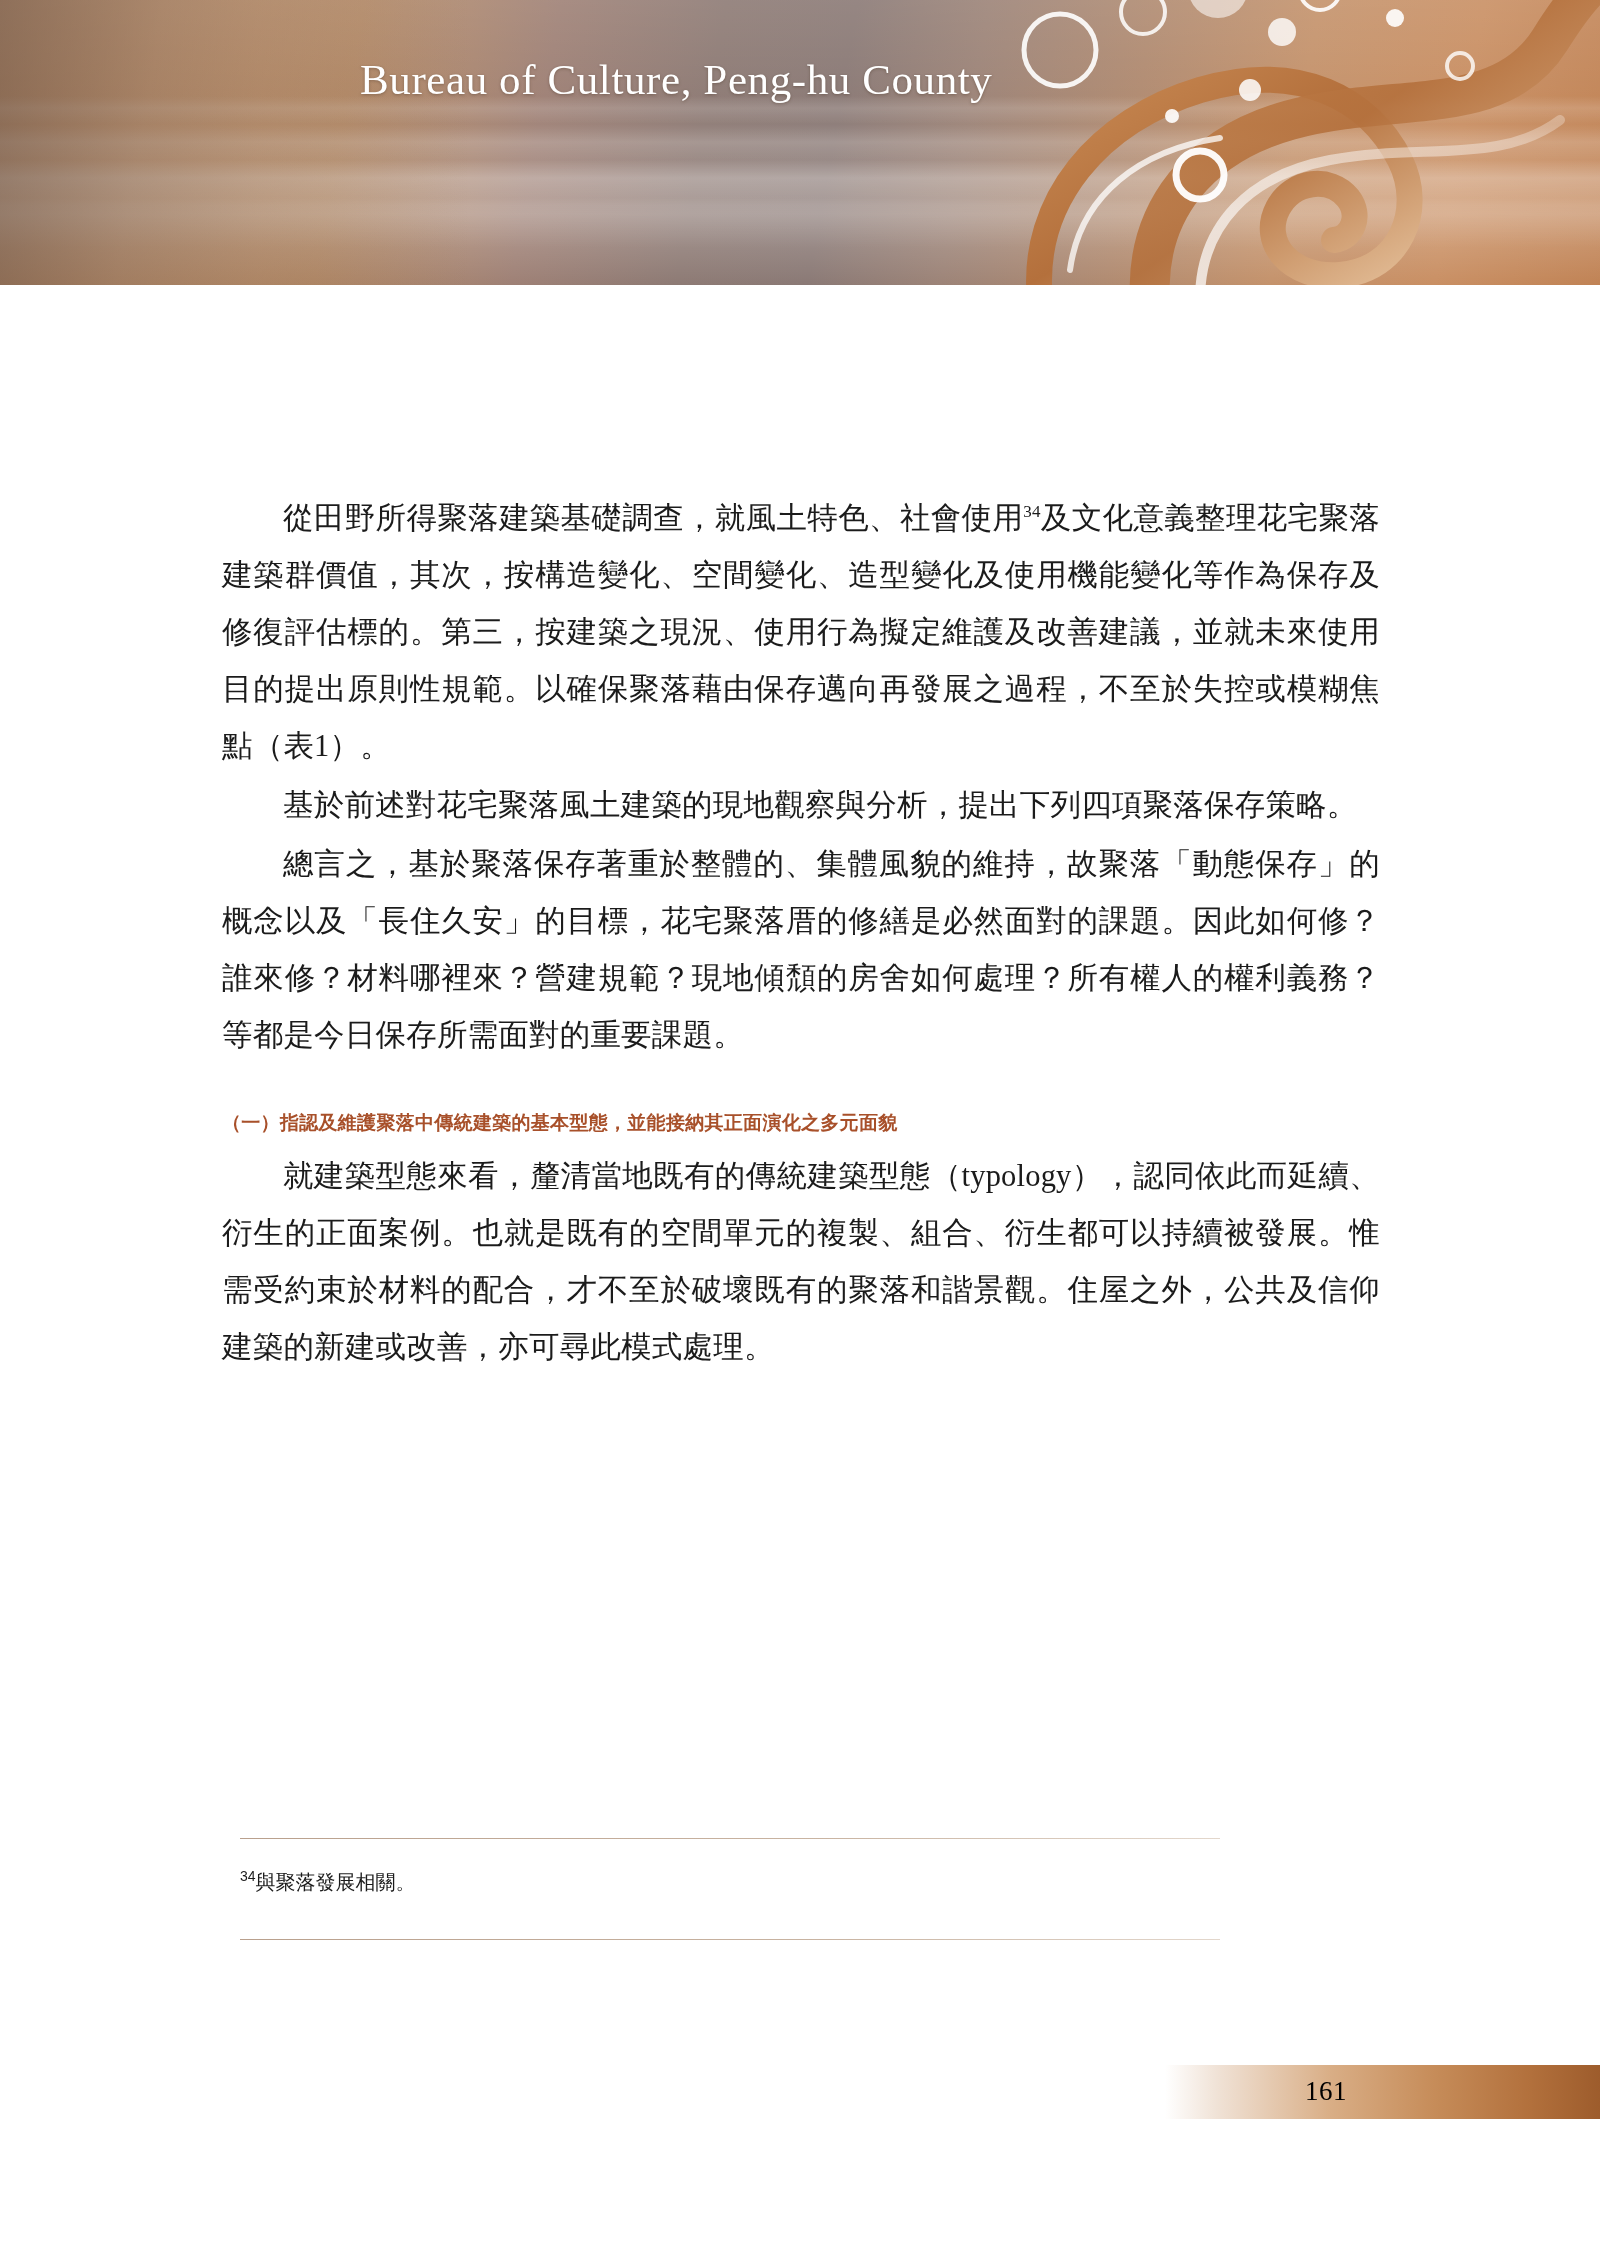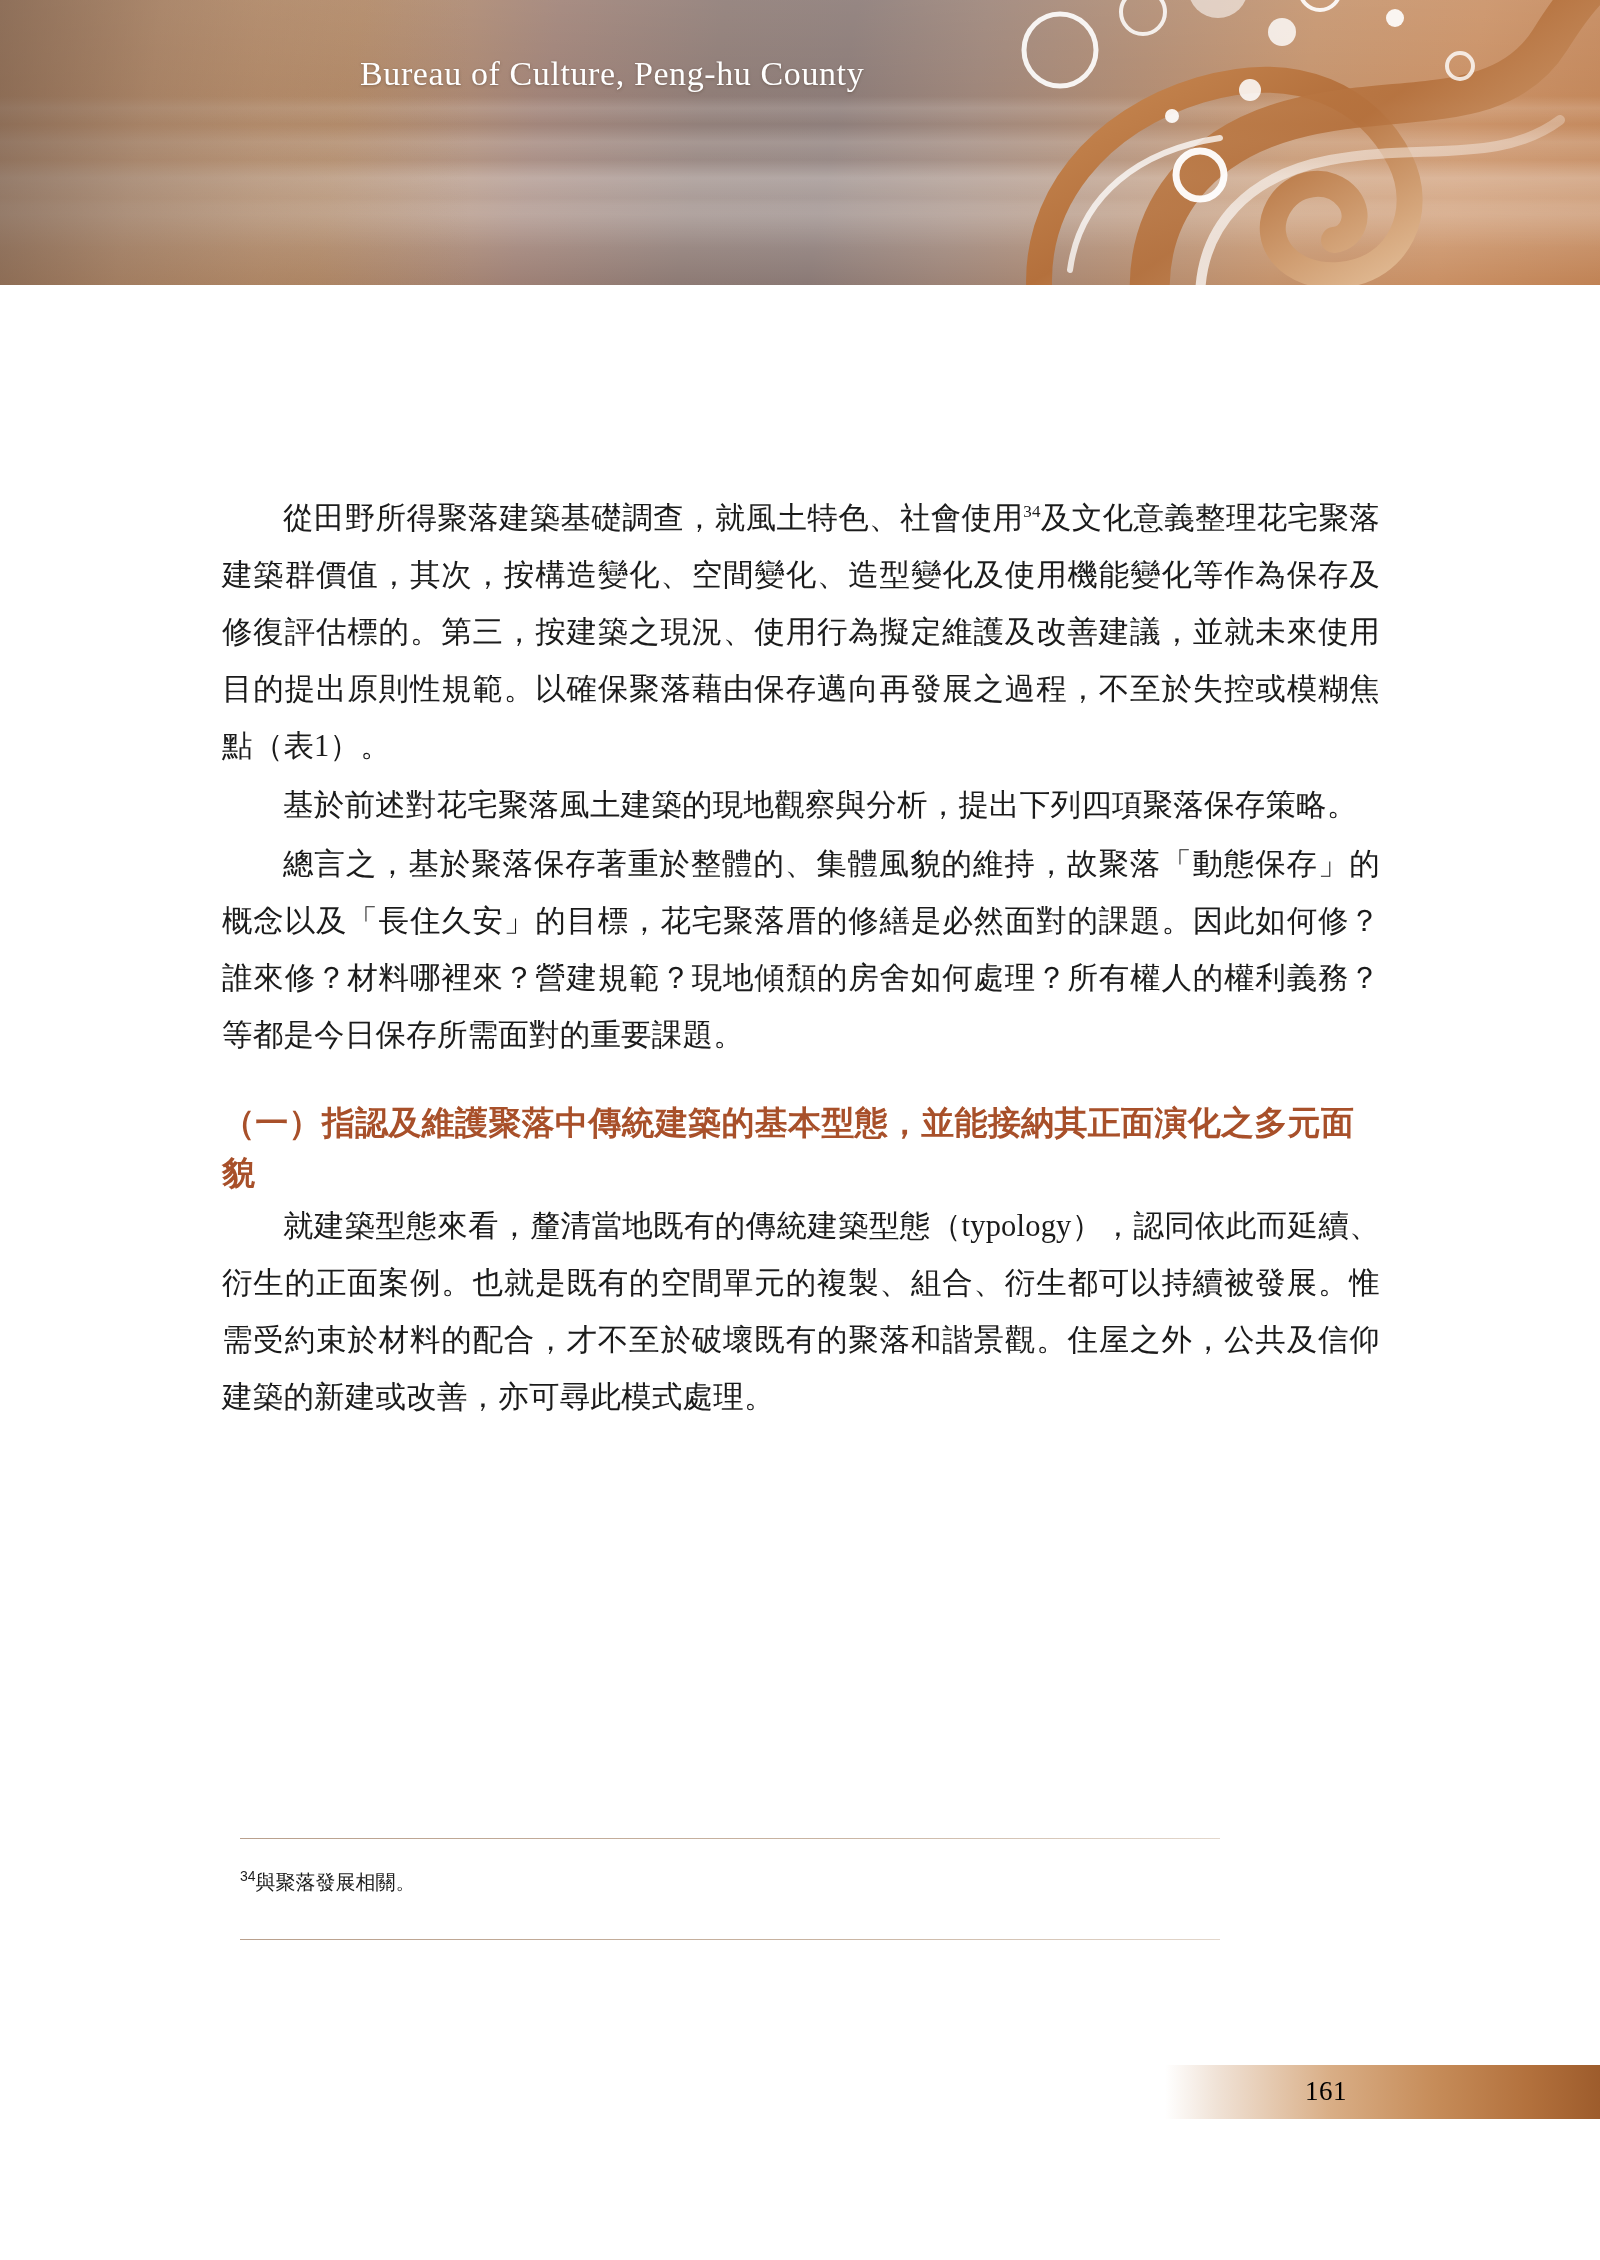--- a/index.html
+++ b/index.html
@@ -64,21 +64,21 @@
   .header-right-swoosh {
     position: absolute;
     top: -30px; right: -40px;
     width: 740px; height: 330px;
   }
   .header-title {
     position: absolute;
     left: 360px;
     top: 55px;
     font-family: "Liberation Serif", serif;
-    font-size: 34px;
+    font-size: 43px;
     letter-spacing: 0.6px;
     color: #ffffff;
     text-shadow: 0 1px 3px rgba(80,60,45,.45);
     white-space: nowrap;
   }
 
   
   .content {
     position: absolute;
     left: 222px;
@@ -96,21 +96,21 @@
   }
   p.para sup {
     font-size: 17px;
     vertical-align: super;
     line-height: 0;
   }
   .latin { font-family: Liberation Serif, serif; }
 
   .section-heading {
     margin: 34px 0 0 0;
-    font-size: 33px;
+    font-size: 19px;
     font-weight: bold;
     color: #a8502a;
     letter-spacing: 0.3px;
     line-height: 50px;
   }
 
   
   .footnote-area {
     position: absolute;
     left: 240px;

